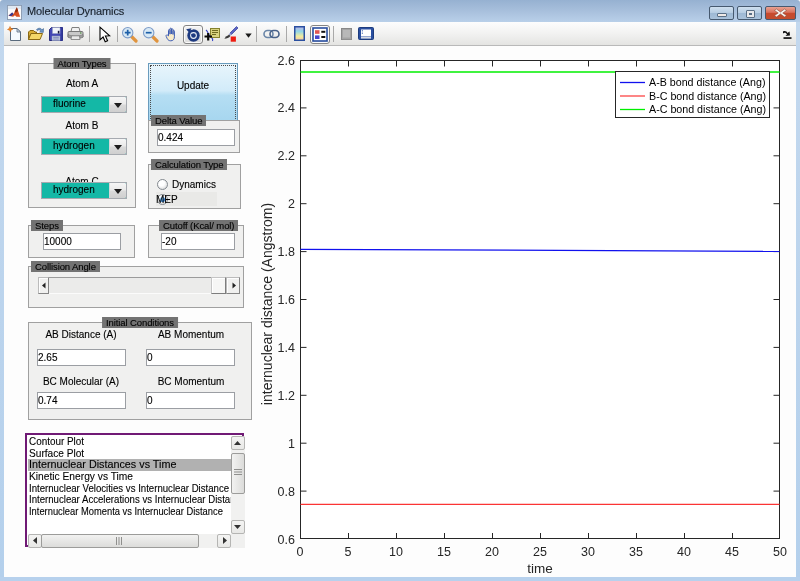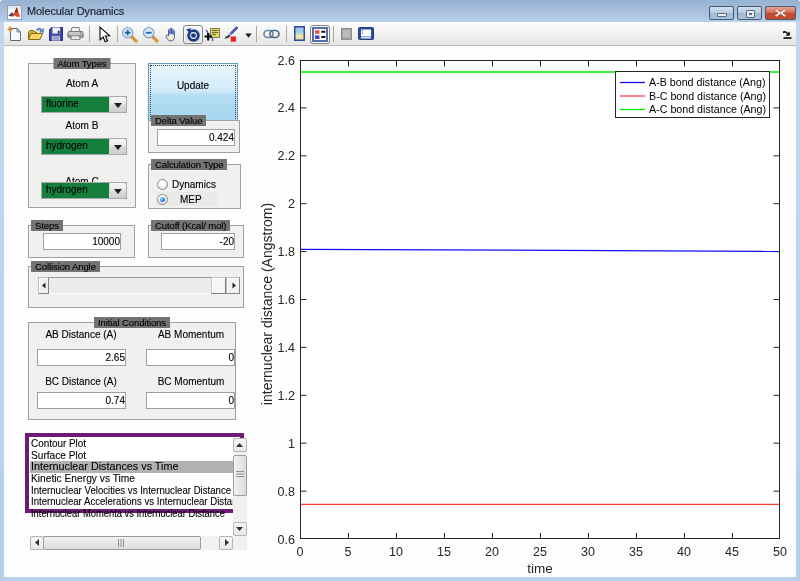--- a/index.html
+++ b/index.html
@@ -19,22 +19,22 @@
 #btn-max i:after{content:"";position:absolute;left:2px;top:2px;width:3px;height:2px;background:#5a6f85}
 
 #toolbar{position:absolute;left:4px;top:22px;width:792px;height:24px;background:linear-gradient(180deg,#fdfdfd 0%,#f2f2f1 50%,#e4e4e2 100%);border-bottom:1px solid #b9b9b9}
 .tsep{position:absolute;top:4px;width:1px;height:16px;background:#a9a9a9}
 .ticon{position:absolute;top:3px}
 .tpress{position:absolute;width:20px;height:19px;border:1px solid #848484;background:linear-gradient(180deg,#f4f4f4,#dcdcdc);border-radius:3px;box-shadow:inset 0 0 0 1px #fbfbfb}
 
 .panel{position:absolute;border:1px solid #a0a0a0;background:#f0f0ef}
 .plabel{position:absolute;top:-6px;background:#737373;padding:0 4px;white-space:nowrap;line-height:11px;font-size:9.5px;letter-spacing:-0.1px}
 .lbl{position:absolute;white-space:nowrap}
-.edit{position:absolute;background:#fff;border:1px solid #9b9ea3;text-align:right;line-height:15px}
-.combo{position:absolute;background:#15803d;border:1px solid #a6aab0;line-height:14px;padding-left:4px}
+.edit{position:absolute;background:#fff;border:1px solid #9b9ea3;text-align:left;line-height:15px}
+.combo{position:absolute;background:#14b8a6;border:1px solid #a6aab0;line-height:14px;padding-left:11px}
 .combo .btn{position:absolute;right:0;top:0;bottom:0;width:17px;background:linear-gradient(180deg,#f6f6f6,#eaeaea 48%,#dadada 52%,#cfcfcf);border-left:1px solid #d5d7da;border-radius:0 1px 1px 0}
 .combo .btn:after{content:"";position:absolute;left:4px;top:6px;border:4px solid transparent;border-top:5px solid #1c1c1c}
 .lst div{padding-left:1px;height:11.7px}
 .lst span{display:inline-block;transform-origin:0 50%;white-space:pre}
 .radio{position:absolute;width:11px;height:11px;border-radius:50%;border:1px solid #848a90;background:radial-gradient(circle at 40% 35%,#fff 35%,#ececec 60%,#c4c8cc)}
 .radio.sel:after{content:"";position:absolute;left:2px;top:2px;width:5px;height:5px;border-radius:50%;background:radial-gradient(circle at 35% 30%,#86c4f2 15%,#1568c2 75%)}
 </style></head><body>
 <div id="titlebar"></div>
 <div id="title-text">Molecular Dynamics</div>
 <svg class="abs" style="left:7px;top:5px" width="15" height="15" viewBox="0 0 16 16">
@@ -187,61 +187,61 @@
 </div>
 <div class="edit" style="left:157px;top:129px;width:78px;height:17px">0.424</div>
 
 <div class="panel" style="left:148px;top:164px;width:93px;height:45px">
  <div class="plabel" style="left:2px">Calculation Type</div>
 </div>
 <div class="radio" style="left:157px;top:179px"></div>
 <div class="lbl" style="left:172px;top:179px">Dynamics</div>
 <div class="abs" style="left:156px;top:192px;width:61px;height:13.5px;background:#e9e9e7"></div>
 <div class="radio sel" style="left:157px;top:194px"></div>
-<div class="lbl" style="left:180px;top:194px">MEP</div>
+<div class="lbl" style="left:156px;top:194px">MEP</div>
 
 <div class="panel" style="left:28px;top:225px;width:107px;height:33px">
  <div class="plabel" style="left:2px">Steps</div>
 </div>
 <div class="edit" style="left:43px;top:233px;width:78px;height:17px">10000</div>
 
 <div class="panel" style="left:148px;top:225px;width:96px;height:33px">
- <div class="plabel" style="left:2px">Cutoff (Kcal/ mol)</div>
+ <div class="plabel" style="left:10px">Cutoff (Kcal/ mol)</div>
 </div>
 <div class="edit" style="left:161px;top:233px;width:74px;height:17px">-20</div>
 
 <div class="panel" style="left:28px;top:266px;width:216px;height:42px">
  <div class="plabel" style="left:2px">Collision Angle</div>
 </div>
 <div class="abs" style="left:38px;top:277px;width:203px;height:17px">
  <div class="abs" style="left:0;top:0;width:11px;height:17px;background:#f0f0ef;border:1px solid #858585;border-top-color:#bbb;border-left-color:#bbb;box-shadow:inset 1px 1px 0 #fdfdfd"></div>
  <svg class="abs" style="left:3px;top:5px" width="6" height="8">
       <path d="M4.5 0.5 L1 3.5 L4.5 6.5 Z" fill="#222"></path>
     </svg>
  <div class="abs" style="left:11px;top:0;width:162px;height:17px;background:#ebebea;border-top:1px solid #9b9b9b;border-bottom:1px solid #fbfbfb"></div>
  <div class="abs" style="left:173px;top:0;width:15px;height:17px;background:#f6f6f5;border:1px solid #7d7d7d;border-top-color:#c5c5c5;border-left-color:#c5c5c5;box-shadow:inset 1px 1px 0 #fff"></div>
  <div class="abs" style="left:188px;top:0;width:14px;height:17px;background:#f0f0ef;border:1px solid #858585;border-top-color:#bbb;border-left-color:#bbb;box-shadow:inset 1px 1px 0 #fdfdfd"></div>
  <svg class="abs" style="left:193px;top:5px" width="6" height="8">
       <path d="M1.5 0.5 L5 3.5 L1.5 6.5 Z" fill="#222"></path>
     </svg>
 </div>
 
-<div class="panel" style="left:28px;top:322px;width:208px;height:98px">
+<div class="panel" style="left:28px;top:322px;width:224px;height:98px">
  <div class="plabel" style="left:50%;transform:translateX(-50%)">Initial Conditions</div>
 </div>
 <div class="lbl" style="left:81px;top:329px;transform:translateX(-50%)">AB Distance (A)</div>
 <div class="lbl" style="left:191px;top:329px;transform:translateX(-50%)">AB Momentum</div>
 <div class="edit" style="left:37px;top:349px;width:89px;height:17px">2.65</div>
 <div class="edit" style="left:146px;top:349px;width:89px;height:17px">0</div>
-<div class="lbl" style="left:81px;top:376px;transform:translateX(-50%)">BC Distance (A)</div>
+<div class="lbl" style="left:81px;top:376px;transform:translateX(-50%)">BC Molecular (A)</div>
 <div class="lbl" style="left:191px;top:376px;transform:translateX(-50%)">BC Momentum</div>
 <div class="edit" style="left:37px;top:392px;width:89px;height:17px">0.74</div>
 <div class="edit" style="left:146px;top:392px;width:89px;height:17px">0</div>
 
-<div class="abs" style="left:25px;top:433px;width:219px;height:80px;background:#fff;border:4px solid #701a75">
+<div class="abs" style="left:25px;top:433px;width:219px;height:114px;background:#fff;border:2px solid #701a75">
  <div class="abs lst" style="left:1px;top:1px;width:203px;height:98px;overflow:hidden;font-size:11px;line-height:11.7px;white-space:nowrap">
   <div><span style="transform:scaleX(.90)">Contour Plot</span></div>
   <div><span style="transform:scaleX(.92)">Surface Plot</span></div>
   <div style="background:#b1b1b1"><span style="transform:scaleX(.98)">Internuclear Distances vs Time</span></div>
   <div><span style="transform:scaleX(.93)">Kinetic Energy vs Time</span></div>
   <div><span style="transform:scaleX(.875)">Internuclear Velocities vs Internuclear Distance</span></div>
   <div><span style="transform:scaleX(.875)">Internuclear Accelerations vs Internuclear Distan</span></div>
   <div><span style="transform:scaleX(.85)">Internuclear Momenta vs Internuclear Distance</span></div>
  </div>
 

